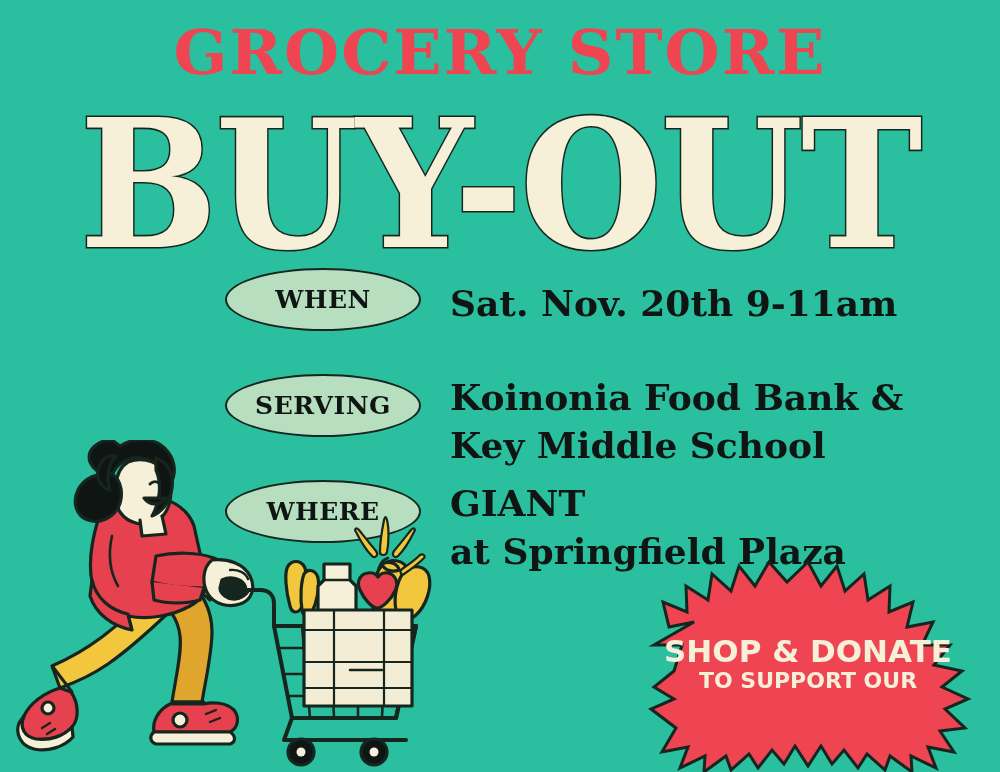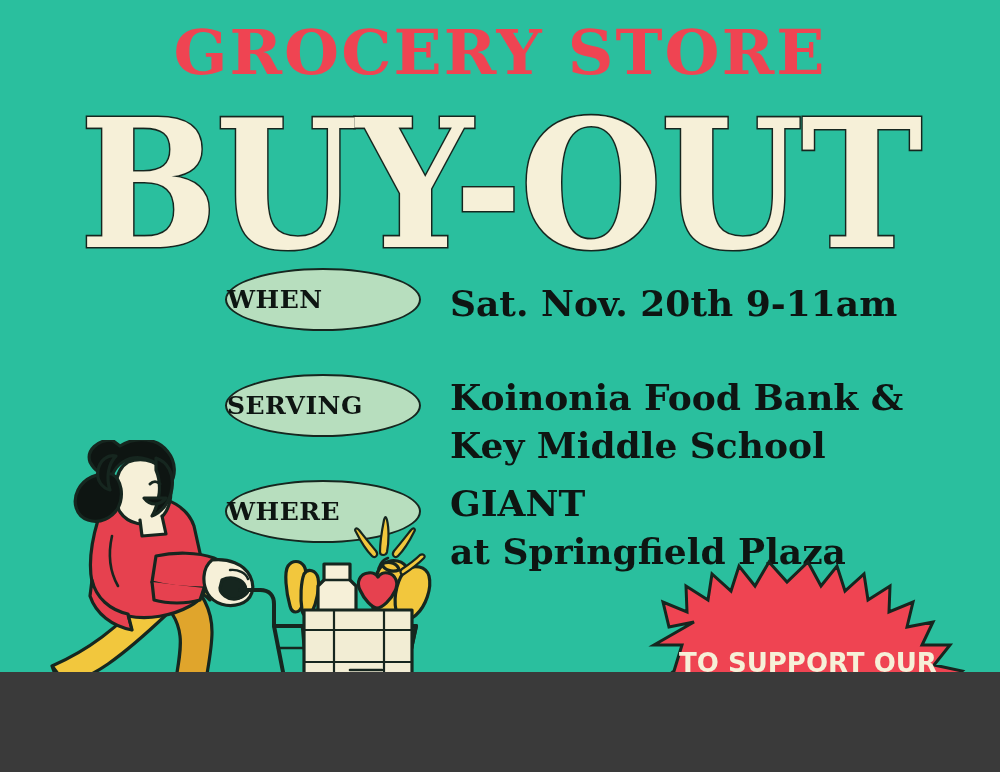--- a/index.html
+++ b/index.html
@@ -4,21 +4,21 @@
 <title>Grocery Store Buy-Out Poster</title>
 <style>
   html, body {
     margin: 0;
     padding: 0;
     background: #3a3a3a;
   }
   #poster {
     position: relative;
     width: 1000px;
-    height: 672px;
+    height: 772px;
     overflow: hidden;
     background: #2ABF9E;
     font-family: "Liberation Serif", serif;
     -webkit-font-smoothing: antialiased;
   }
 
   
   .kicker {
     position: absolute;
     top: 22px;
@@ -70,20 +70,21 @@
     position: relative;
     margin-left: 225px;
     width: 196px;
     height: 63px;
     flex: none;
     border-radius: 50%;
     background: #B7DEBE;
     border: 2px solid #16261F;
     display: flex;
     align-items: center;
+    justify-content: center;
     box-sizing: border-box;
   }
   .pill-label {
     font-family: "DejaVu Serif", serif;
     font-weight: bold;
     font-size: 25px;
     letter-spacing: 0.5px;
     color: #0E1512;
   }
   .detail {
@@ -126,21 +127,21 @@
     font-family: "DejaVu Sans", sans-serif;
     font-weight: bold;
     font-size: 31px;
     color: #F6F0D8;
     letter-spacing: 0px;
     line-height: 1.05;
   }
   .burst-l2, .burst-l3 {
     font-family: "DejaVu Sans", sans-serif;
     font-weight: bold;
-    font-size: 26px;
+    font-size: 22px;
     color: #F6F0D8;
     letter-spacing: 0px;
     line-height: 1.15;
   }
 
   
   .illustration {
     position: absolute;
     left: 16px;
     top: 440px;
@@ -317,17 +318,18 @@
   <div class="starburst">
     <svg viewBox="0 0 392 216" xmlns="http://www.w3.org/2000/svg">
       <polygon fill="#EF4452" stroke="#16261F" stroke-width="3" stroke-linejoin="miter" points="196,6 209,30 225,10 233,35 252,18 256,44 278,30 277,56 301,46 295,71 321,66 310,89
                 338,89 322,109 350,115 330,131 356,143 333,153 353,172 328,175 342,196 316,191 324,212
                 299,200 300,216 278,200 273,214 255,198 246,212 232,194 220,208 209,190 196,210
                 183,190 172,208 160,194 146,212 137,198 119,214 114,200 92,216 93,200 68,212 76,191
                 50,196 64,172 39,153 62,143 42,131 62,115 70,89 42,89 82,66 57,71 51,46 75,56
                 74,30 96,44 100,18 119,35 127,10 143,30 157,6 175,26"></polygon>
     </svg>
     <div class="burst-text">
+      <div class="burst-l1">SHOP &amp; DONATE</div>
       <div class="burst-l2">TO SUPPORT OUR</div>
     </div>
   </div>
 
 </div>
 
 </body></html>

